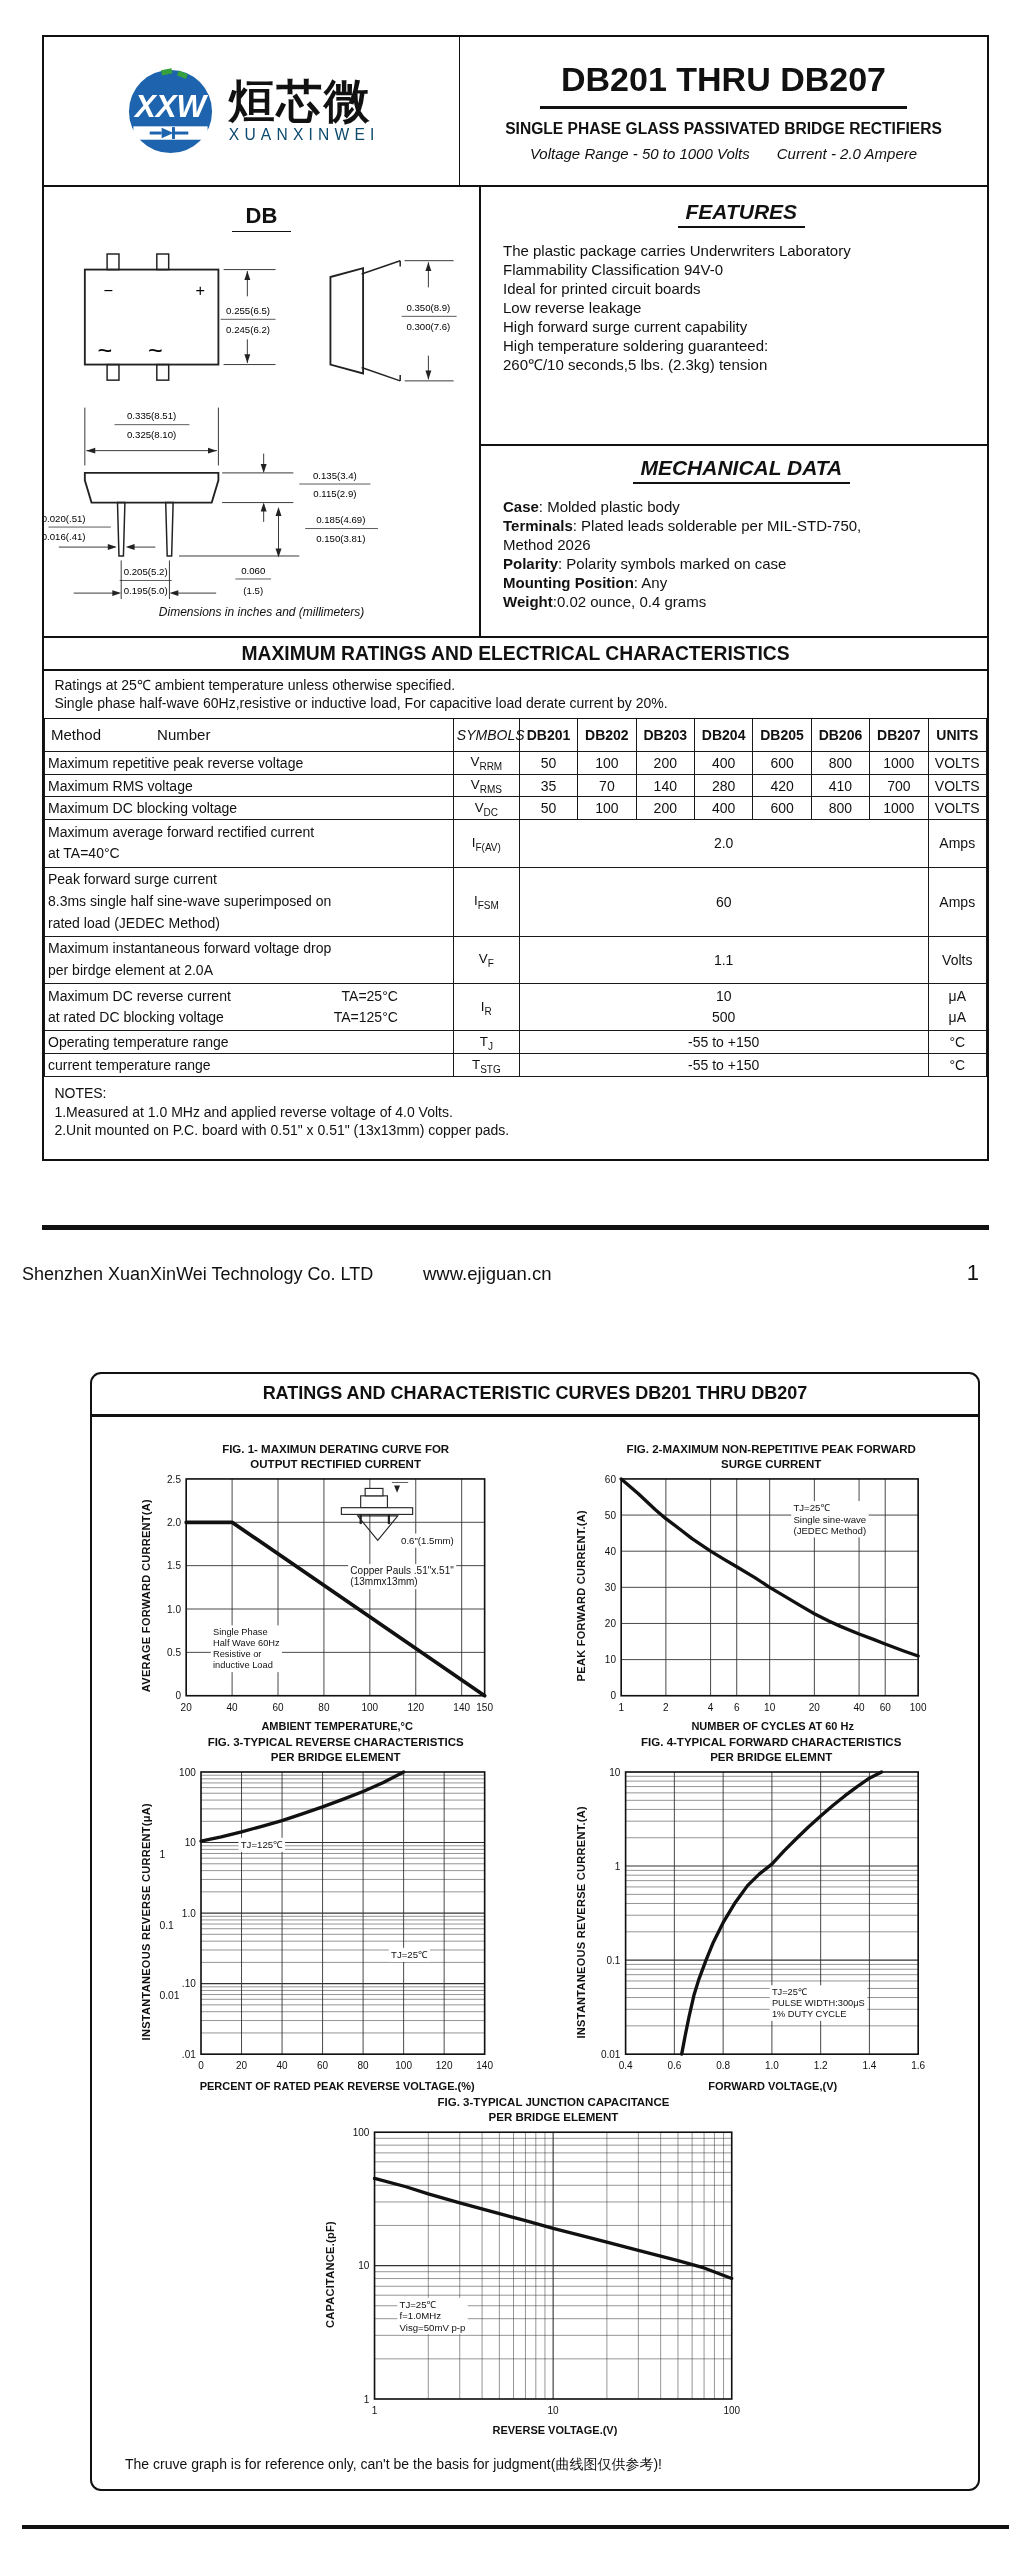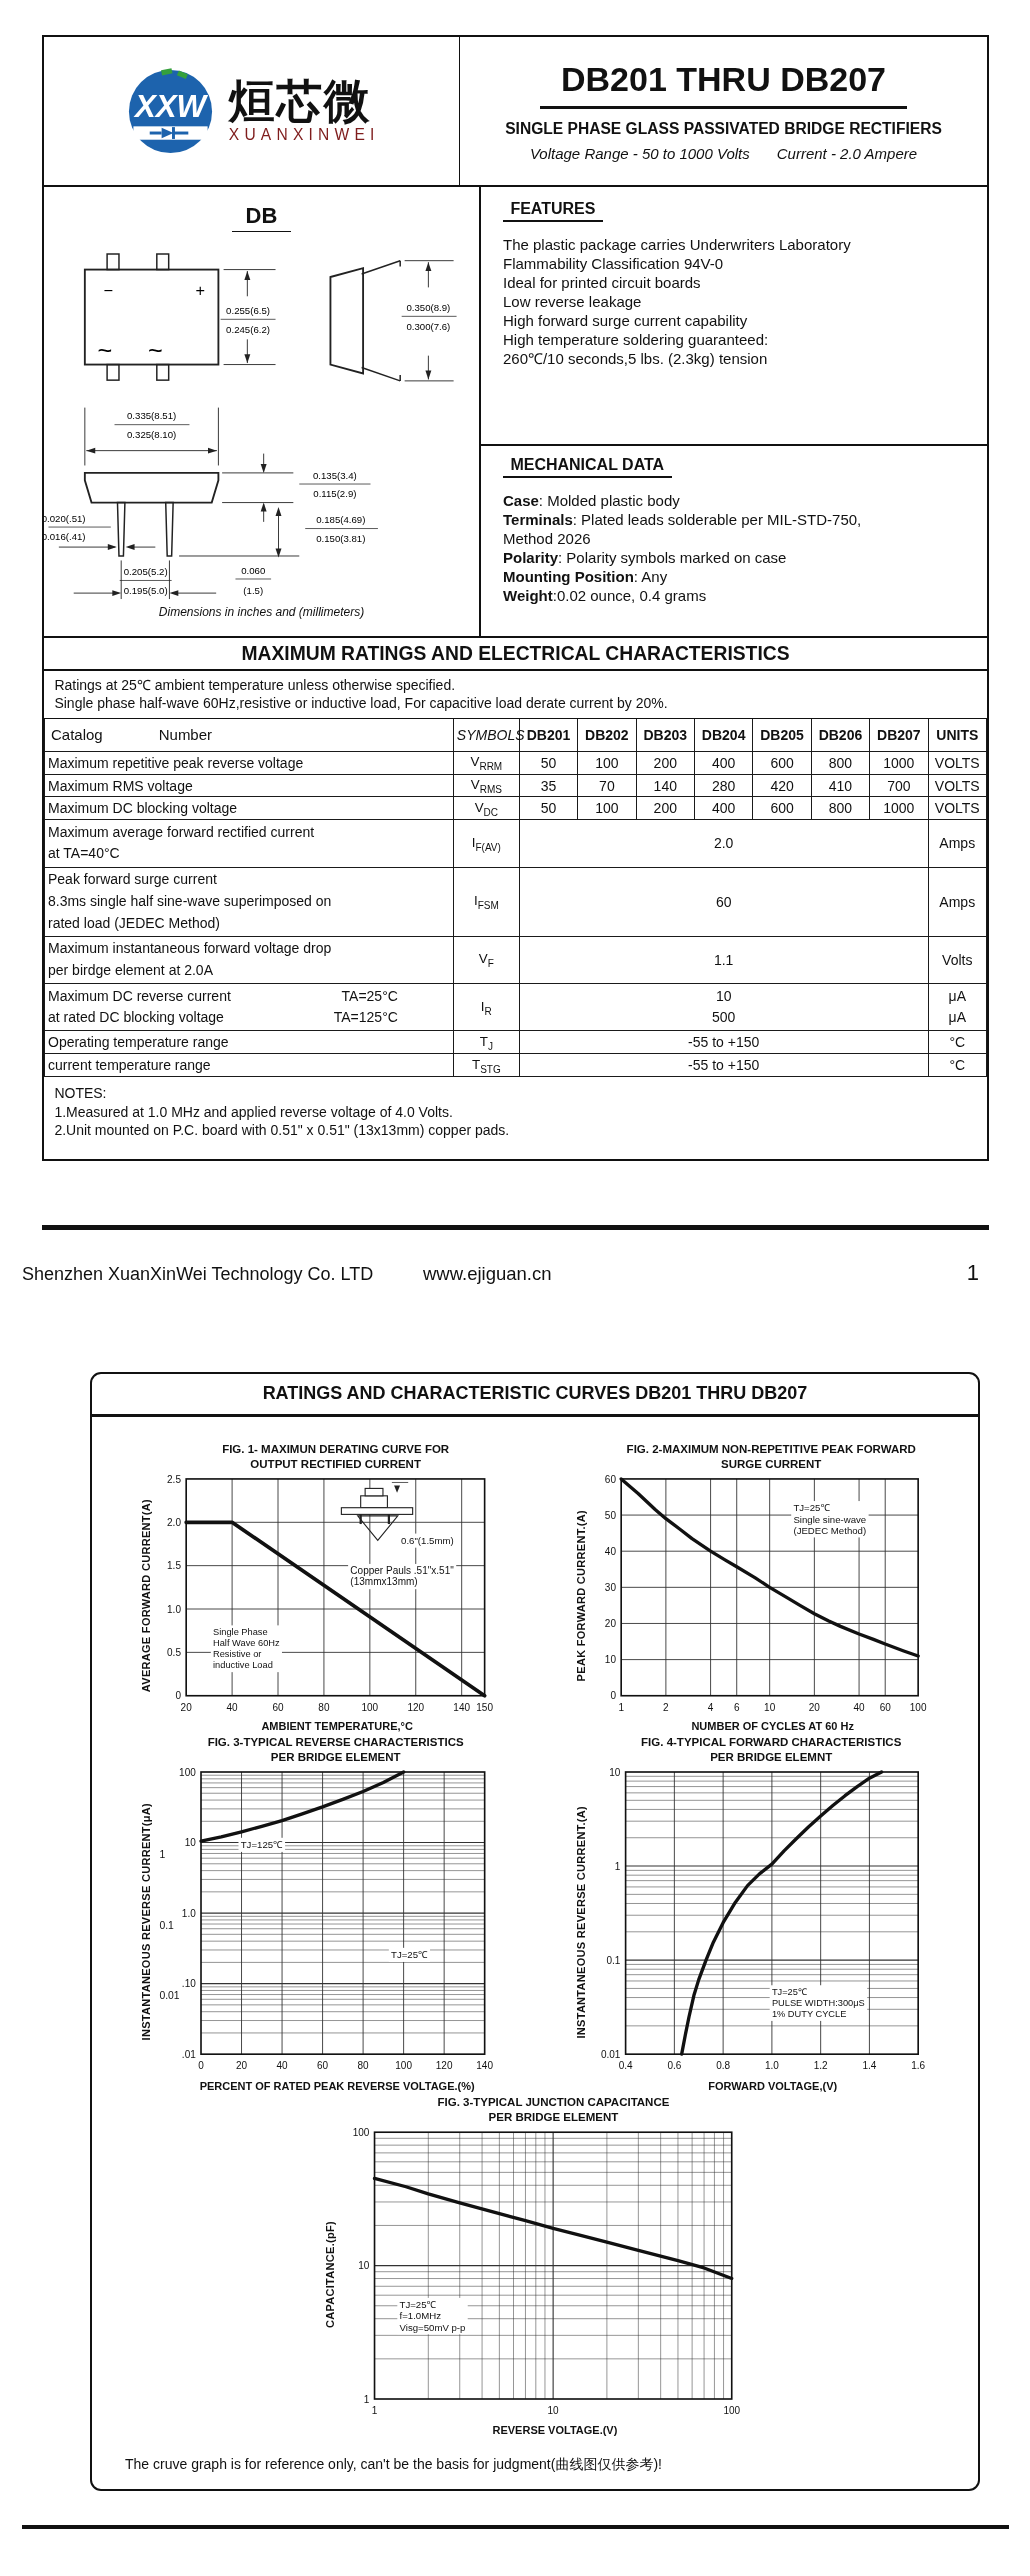--- a/index.html
+++ b/index.html
@@ -5,33 +5,33 @@
   html,body{margin:0;padding:0;background:#fff;}
   body{font-family:"Liberation Sans",sans-serif;color:#111;}
   #page{width:1031px;height:2576px;background:#fff;overflow:hidden;position:relative;}
   svg text{font-family:"Liberation Sans",sans-serif;}
   .box{border:2.2px solid #111;background:#fff;}
   
   .p1box{margin:35px 42px 0;min-height:1089px;}
   .hdr{display:flex;border-bottom:2.2px solid #111;height:148px;}
   .hdr-logo{width:415px;border-right:1.5px solid #111;display:flex;align-items:center;justify-content:center;gap:10.4px;}
   .logo-text .cn{font-size:46px;font-weight:bold;letter-spacing:1.5px;line-height:1;}
-  .logo-text .en{font-size:15.6px;letter-spacing:5.2px;margin-top:1.5px;color:#7f1d1d;}
+  .logo-text .en{font-size:15.6px;letter-spacing:5.2px;margin-top:1.5px;color:#0c4a6e;}
   .hdr-title{flex:1;display:flex;flex-direction:column;align-items:center;justify-content:center;}
   .doc-title{font-size:34px;font-weight:bold;border-bottom:3px solid #111;padding:0 21px 7.4px;}
   .doc-sub{font-size:15.6px;font-weight:bold;margin-top:10.4px;}
   .doc-rc{font-size:15px;font-style:italic;margin-top:7.4px;display:flex;gap:27px;}
   .cols{display:flex;}
   .colL{width:435px;border-right:2.2px solid #111;padding:6px 0 0;}
   .colR{flex:1;}
   .pkg-title{font-size:22px;font-weight:bold;text-align:center;margin:10.4px 0 1.5px;}
   .pkg-title span{border-bottom:1.5px solid #111;padding:0 13.4px 3px;}
   .pkg-note{font-style:italic;font-size:12px;text-align:center;margin-top:0px;}
   .feat{height:259px;border-bottom:2.2px solid #111;padding:13.4px 7.4px 0 22px;box-sizing:border-box;}
-  .sec-h{font-size:16px;font-weight:bold;margin-bottom:16.3px;}
+  .sec-h{text-align:center;font-size:21px;font-weight:bold;margin-bottom:16.3px;font-style:italic;}
   .sec-h span{border-bottom:2.2px solid #111;padding:0 7.4px 2.2px;}
   .feat-lines{font-size:15px;line-height:1.27;}
   .mech{height:190px;padding:10.4px 7.4px 0 22px;box-sizing:border-box;}
   .mech-lines{font-size:15px;line-height:1.27;}
   .band{border-top:2.2px solid #111;border-bottom:2.2px solid #111;text-align:center;font-size:19.3px;font-weight:bold;padding:4.5px 0;}
   .conds{font-size:14px;line-height:1.3;padding:4.5px 7.4px 6px 10.4px;border-bottom:1.5px solid #111;}
   table.ratings{border-collapse:collapse;width:100%;table-layout:fixed;}
   table.ratings td{border:1.5px solid #1a1a1a;font-size:14px;padding:1.5px 3px;vertical-align:middle;}
   td.lbl{padding-left:6px;}
   td.val,td.unit{text-align:center;font-size:14px;}
@@ -241,21 +241,21 @@
           <col style="width:6.2%">
           <col style="width:6.2%">
           <col style="width:6.2%">
           <col style="width:6.2%">
         <col style="width:6.2%">
       </colgroup>
       <tbody>
           <tr class="hrow">
         <td>
           <div class="cat-cell">
-                <span>Catalog</span>
+                <span>Method</span>
                 <span>Number</span>
               </div>
         </td>
         <td class="symsh">SYMBOLS</td>
         <td class="devh">DB201</td>
         <td class="devh">DB202</td>
         <td class="devh">DB203</td>
         <td class="devh">DB204</td>
         <td class="devh">DB205</td>
         <td class="devh">DB206</td>

